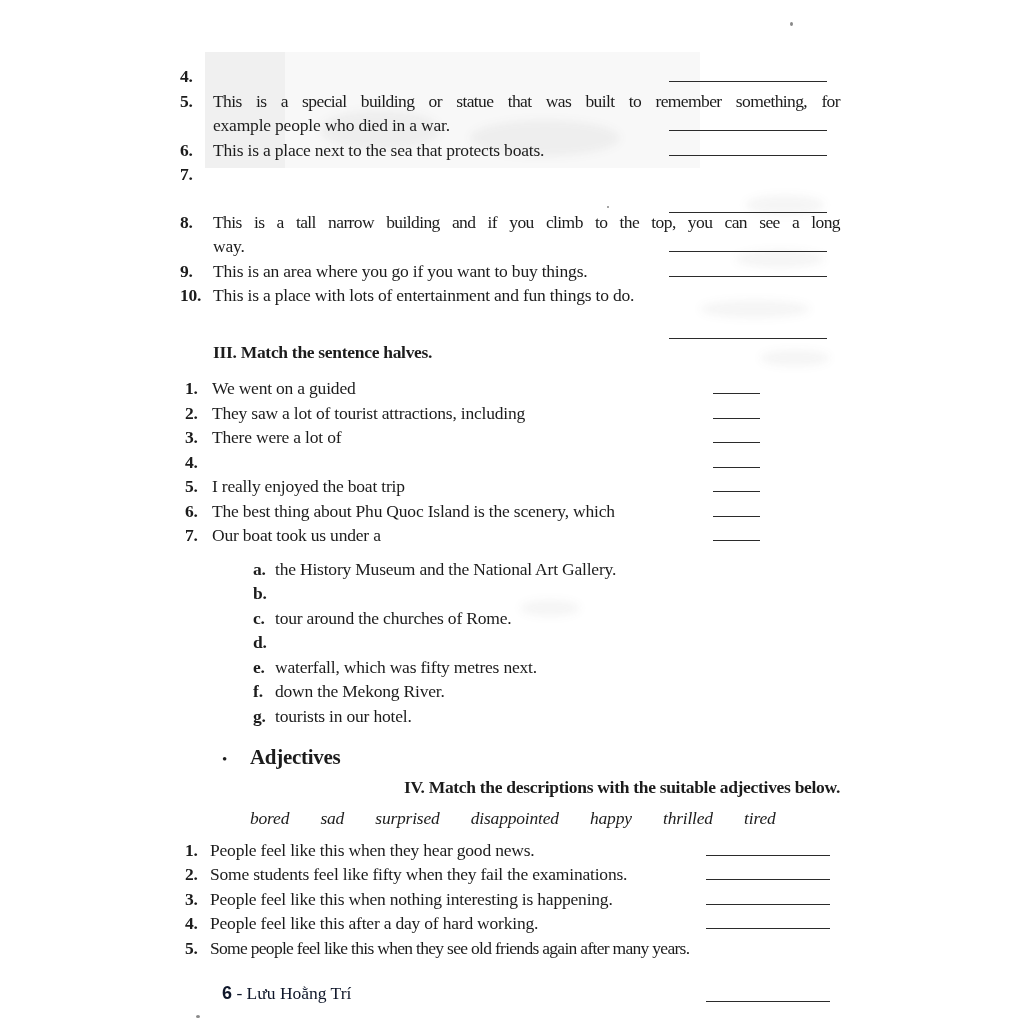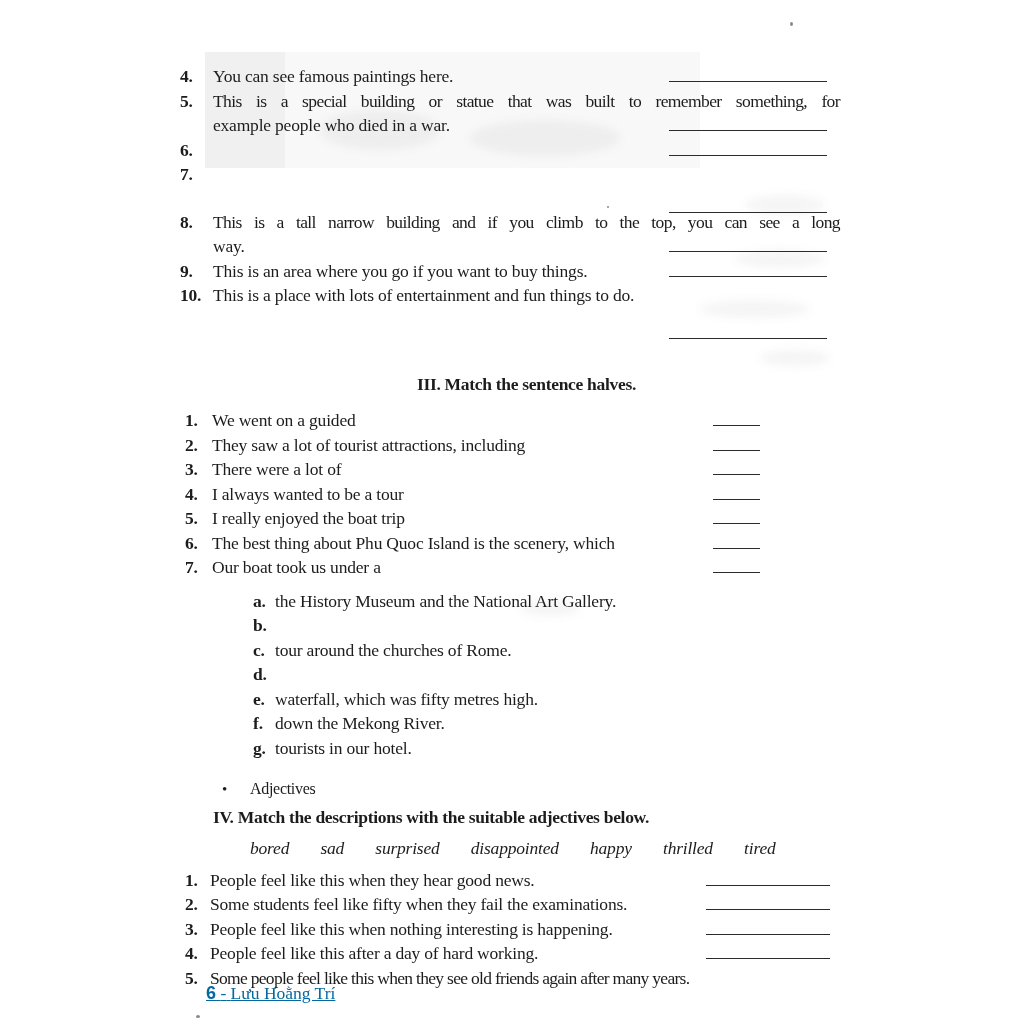--- a/index.html
+++ b/index.html
@@ -13,28 +13,28 @@
   .txt{flex:0 1 auto;}
   .grow{flex:1 1 auto;}
   .jfull{text-align:justify;text-align-last:justify;letter-spacing:-0.6px;}
   .tight{letter-spacing:-0.7px;white-space:nowrap;}
   .blank{display:inline-block;border-bottom:1.7px solid #2b2b2b;height:12px;margin-bottom:-3px;}
   .blank.long{width:158px;margin-right:13px;}
   .blank.short{width:47px;margin-right:80px;}
   .blank.mid{width:124px;margin-right:10px;}
   .blank-row{display:flex;justify-content:flex-end;align-items:flex-end;height:23px;}
   .heading{font-weight:bold;margin-left:33px;letter-spacing:-0.3px;}
-  .h3{margin-top:36px;margin-bottom:12px;text-align:center;}
-  .h4{margin-top:1px;}
+  .h3{margin-top:4px;margin-bottom:12px;}
+  .h4{margin-top:1px;text-align:right;}
   .bullet-row{display:flex;align-items:baseline;margin-top:17px;margin-bottom:3px;}
   .bullet-dot{flex:0 0 28px;margin-left:42px;font-size:15px;}
-  .bullet-label{font-weight:normal;font-size:16px;letter-spacing:-0.3px;}
+  .bullet-label{font-weight:bold;font-size:21px;letter-spacing:-0.3px;}
   .words{margin-left:70px;margin-top:7px;margin-bottom:7px;font-style:italic;}
   .words span{margin-right:27px;}
-  .footer{position:absolute;left:206px;top:983px;font-size:17.5px;color:#0369a1;text-decoration:underline;}
+  .footer{position:absolute;left:222px;top:983px;font-size:17.5px;color:#0f172a;}
   .footer .pn{font-family:"Liberation Sans","DejaVu Sans",sans-serif;font-weight:bold;font-size:18px;}
   
   .wash{position:absolute;pointer-events:none;}
   .w1{left:205px;top:52px;width:495px;height:116px;background:rgba(60,60,60,0.035);}
   .w2{left:205px;top:52px;width:80px;height:116px;background:rgba(60,60,60,0.045);}
   .smudge{position:absolute;background:rgba(50,50,55,0.05);border-radius:50%;filter:blur(4px);pointer-events:none;}
   .speck{position:absolute;background:rgba(40,40,40,0.55);border-radius:50%;pointer-events:none;}
 </style>
 </head>
 <body>
@@ -51,40 +51,40 @@
   <div class="smudge" style="left:760px;top:350px;width:70px;height:16px;"></div>
   <div class="smudge" style="left:520px;top:600px;width:60px;height:16px;"></div>
   <div class="speck" style="left:790px;top:22px;width:3px;height:4px;"></div>
   <div class="speck" style="left:607px;top:206px;width:2px;height:2px;"></div>
   <div class="speck" style="left:196px;top:1015px;width:4px;height:3px;"></div>
 
   <div class="content">
 
     <div class="row" style="margin-top:9px;">
       <span class="num">4.</span>
-      <span class="txt">You can see famous paintings here.</span>
       <span class="grow"></span>
       <span class="blank long"></span>
     </div>
 
     <div>
       <div class="row">
         <span class="num">5.</span>
         <span class="txt jfull" style="flex:1 1 auto;">This is a special building or statue that was built to remember something, for</span>
       </div>
       <div class="row">
         <span class="num"></span>
         <span class="txt">example people who died in a war.</span>
         <span class="grow"></span>
         <span class="blank long"></span>
       </div>
     </div>
 
     <div class="row">
       <span class="num">6.</span>
+      <span class="txt">This is a place next to the sea that protects boats.</span>
       <span class="grow"></span>
       <span class="blank long"></span>
     </div>
 
     <div class="row">
       <span class="num">7.</span>
     </div>
     <div class="blank-row">
       <span class="blank long"></span>
     </div>
@@ -132,21 +132,20 @@
         <span class="blank short"></span>
     </div>
     <div class="row">
       <span class="num3">3.</span>
       <span class="txt">There were a lot of</span>
       <span class="grow"></span>
         <span class="blank short"></span>
     </div>
     <div class="row">
       <span class="num3">4.</span>
-      <span class="txt">I always wanted to be a tour</span>
       <span class="grow"></span>
         <span class="blank short"></span>
     </div>
     <div class="row">
       <span class="num3">5.</span>
       <span class="txt">I really enjoyed the boat trip</span>
       <span class="grow"></span>
         <span class="blank short"></span>
     </div>
     <div class="row">
@@ -173,21 +172,21 @@
     </div>
     <div class="row">
       <span class="letter">c.</span>
       <span class="txt">tour around the churches of Rome.</span>
     </div>
     <div class="row">
       <span class="letter">d.</span>
     </div>
     <div class="row">
       <span class="letter">e.</span>
-      <span class="txt">waterfall, which was fifty metres high.</span>
+      <span class="txt">waterfall, which was fifty metres next.</span>
     </div>
     <div class="row">
       <span class="letter">f.</span>
       <span class="txt">down the Mekong River.</span>
     </div>
     <div class="row">
       <span class="letter">g.</span>
       <span class="txt">tourists in our hotel.</span>
     </div>
 

